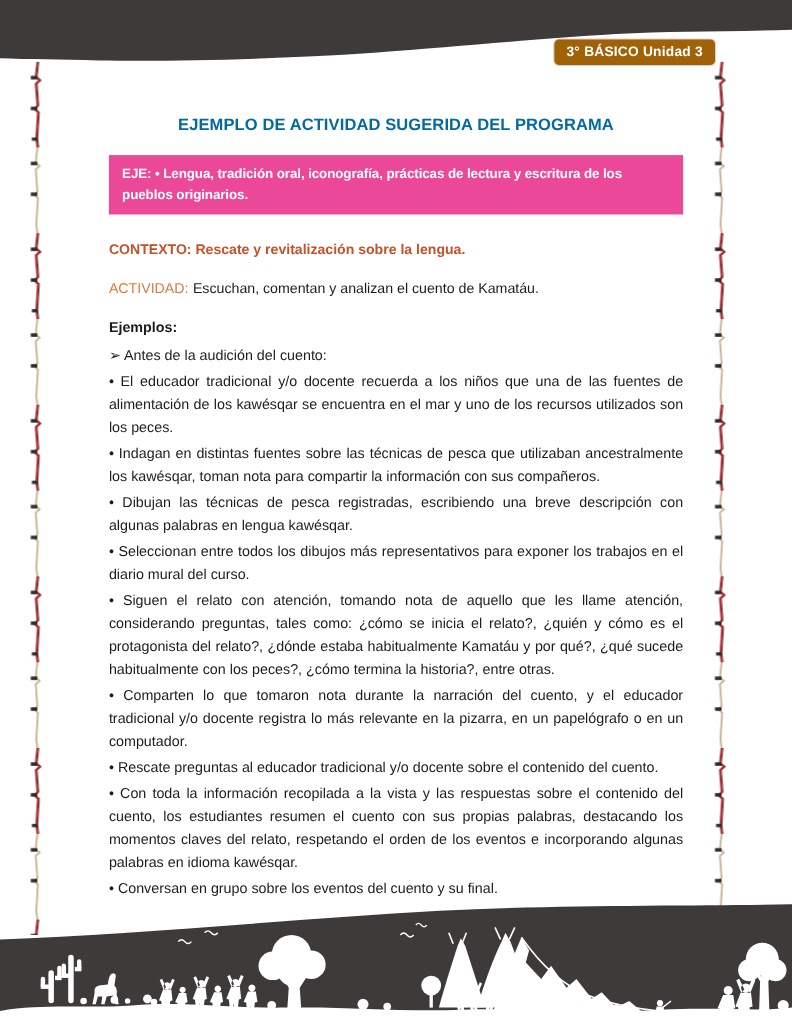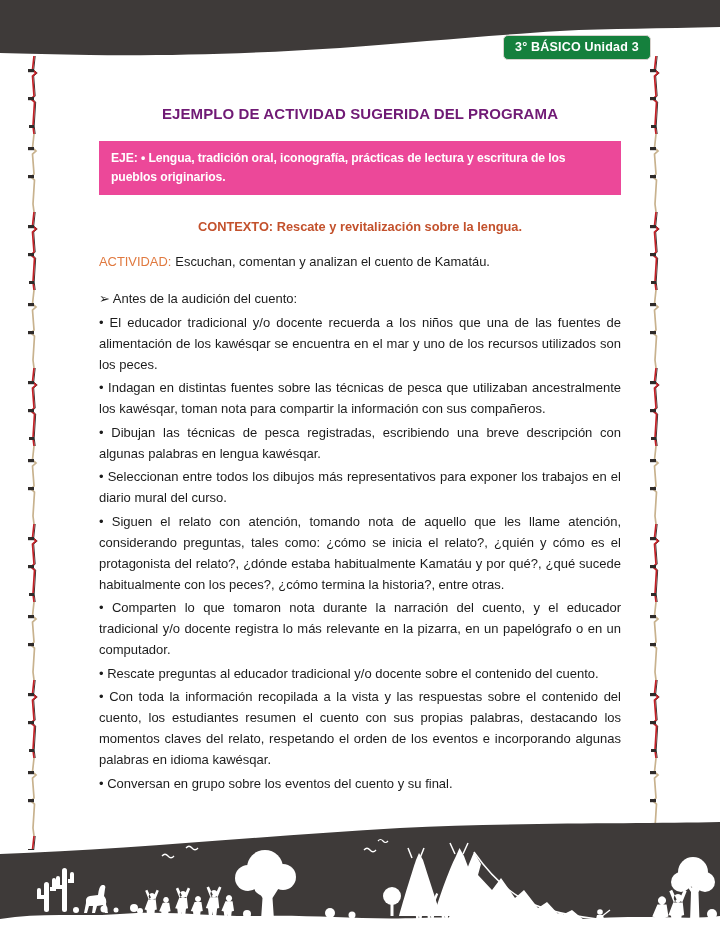--- a/index.html
+++ b/index.html
@@ -4,37 +4,37 @@
 <style>
   html,body{margin:0;padding:0;background:#ffffff;}
   .page{position:relative;width:720px;height:932px;background:#fff;overflow:hidden;
         font-family:"Liberation Sans","DejaVu Sans",sans-serif;}
 
   
   .top-band{position:absolute;left:0;top:0;width:720px;height:70px;display:block;}
 
   
   .badge{position:absolute;left:503px;top:35px;padding:4px 11px 5px;
-         background:#15803d;border:1.5px solid #d8d2ce;border-radius:5px;
+         background:#a16207;border:1.5px solid #d8d2ce;border-radius:5px;
          color:#fff;font-size:12.5px;font-weight:600;letter-spacing:.2px;white-space:nowrap;}
 
   
   .border-svg{position:absolute;top:56px;width:20px;display:block;}
   .border-left{left:24px;height:794px;}
   .border-right{left:646px;height:772px;}
 
   
   .doc{position:absolute;left:99px;top:104px;width:522px;color:#1c1c1c;
        font-size:13px;line-height:21px;text-align:justify;}
   .title{margin:0 0 17px;font-size:15px;line-height:20px;font-weight:bold;
-         text-align:center;color:#701a75;letter-spacing:.1px;}
+         text-align:center;color:#0369a1;letter-spacing:.1px;}
   .eje-box{margin:0;background:#ec4899;color:#ffffff;font-weight:bold;
            font-size:12.2px;line-height:19px;letter-spacing:-.1px;
            padding:8px 12px;text-align:left;}
-  .contexto{margin:22px 0 0;font-weight:bold;color:#c3512c;font-size:12.8px;line-height:20px;text-align:center;}
+  .contexto{margin:22px 0 0;font-weight:bold;color:#c3512c;font-size:12.8px;line-height:20px;text-align:left;}
   .actividad{margin:15px 0 16px;font-size:12.9px;line-height:20px;text-align:left;}
   .actividad .alabel{color:#e0793f;margin-right:4px;}
   .ejemplos{margin:15px 0 0;font-weight:bold;font-size:13px;line-height:20px;text-align:left;}
   .sections{margin-top:4px;}
   .doc p.h{margin:0 0 2.5px;text-align:left;}
   .doc p.b{margin:0 0 2.5px;}
 
   
   .bottom-art{position:absolute;left:0;bottom:0;width:720px;height:112px;display:block;}
 </style>
@@ -87,20 +87,21 @@
     <h1 class="title">EJEMPLO DE ACTIVIDAD SUGERIDA DEL PROGRAMA</h1>
 
     <p class="eje-box">EJE: • Lengua, tradición oral, iconografía, prácticas de lectura y escritura de los pueblos originarios.</p>
 
     <p class="contexto">CONTEXTO: Rescate y revitalización sobre la lengua.</p>
 
     <p class="actividad">
       <span class="alabel">ACTIVIDAD:</span><span>Escuchan, comentan y analizan el cuento de Kamatáu.</span>
     </p>
 
+    <p class="ejemplos">Ejemplos:</p>
 
     <div class="sections">
 
       <p class="h">➢ Antes de la audición del cuento:</p>
       <p class="b">• El educador tradicional y/o docente recuerda a los niños que una de las fuentes de alimentación de los kawésqar se encuentra en el mar y uno de los recursos utilizados son los peces.</p>
       <p class="b">• Indagan en distintas fuentes sobre las técnicas de pesca que utilizaban ancestralmente los kawésqar, toman nota para compartir la información con sus compañeros.</p>
       <p class="b">• Dibujan las técnicas de pesca registradas, escribiendo una breve descripción con algunas palabras en lengua kawésqar.</p>
       <p class="b">• Seleccionan entre todos los dibujos más representativos para exponer los trabajos en el diario mural del curso.</p>
 
       <p class="b">• Siguen el relato con atención, tomando nota de aquello que les llame atención, considerando preguntas, tales como: ¿cómo se inicia el relato?, ¿quién y cómo es el protagonista del relato?, ¿dónde estaba habitualmente Kamatáu y por qué?, ¿qué sucede habitualmente con los peces?, ¿cómo termina la historia?, entre otras.</p>

